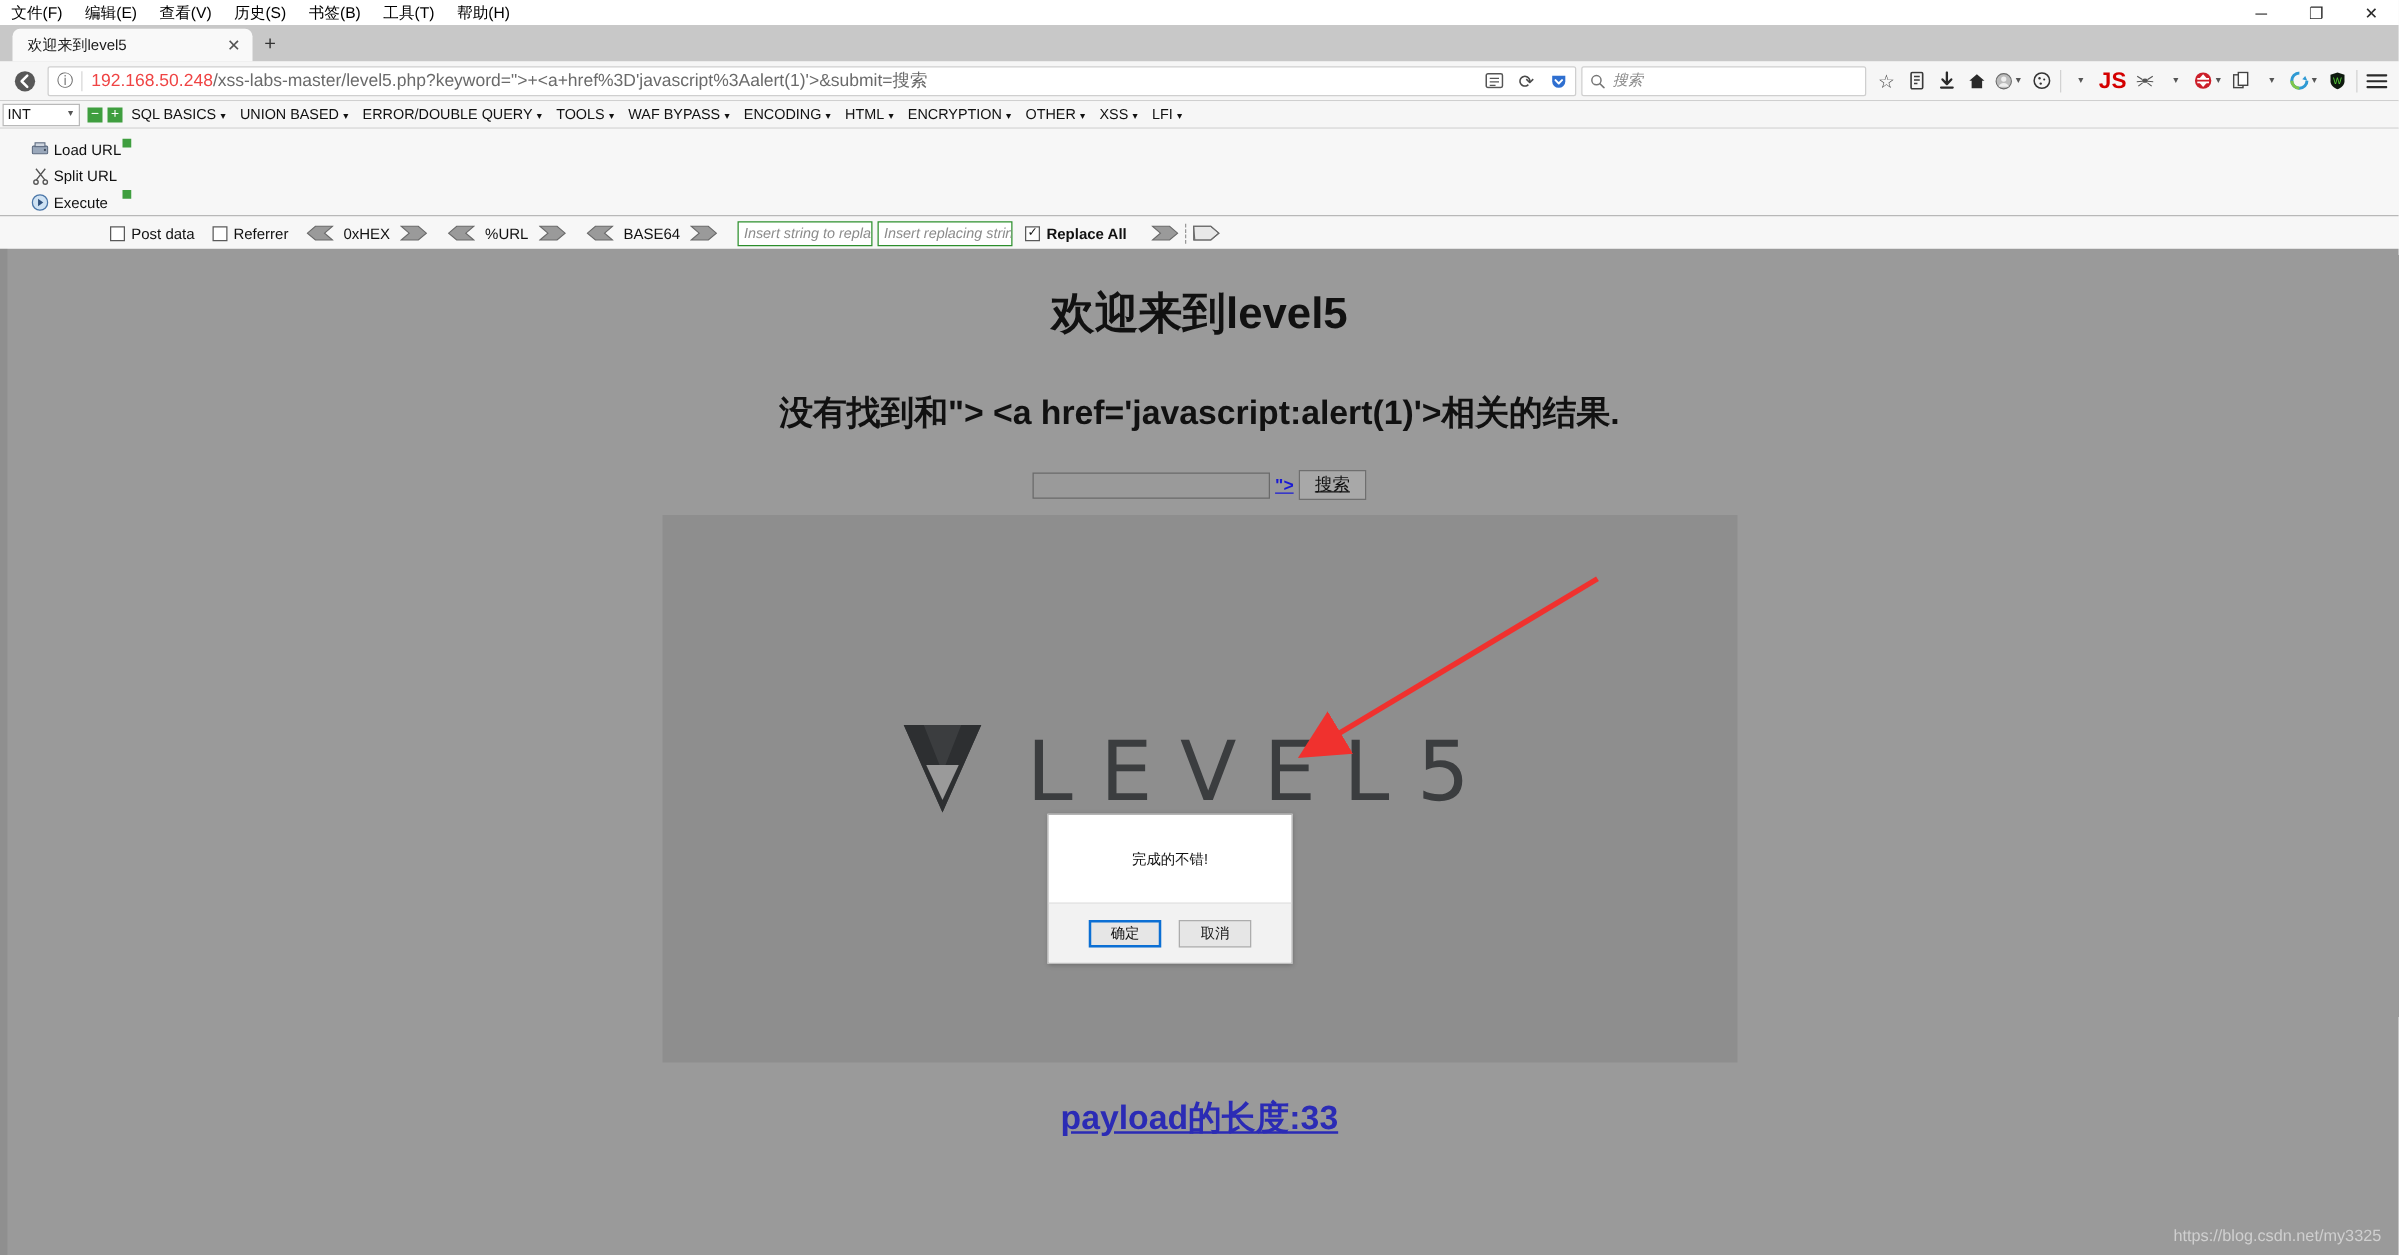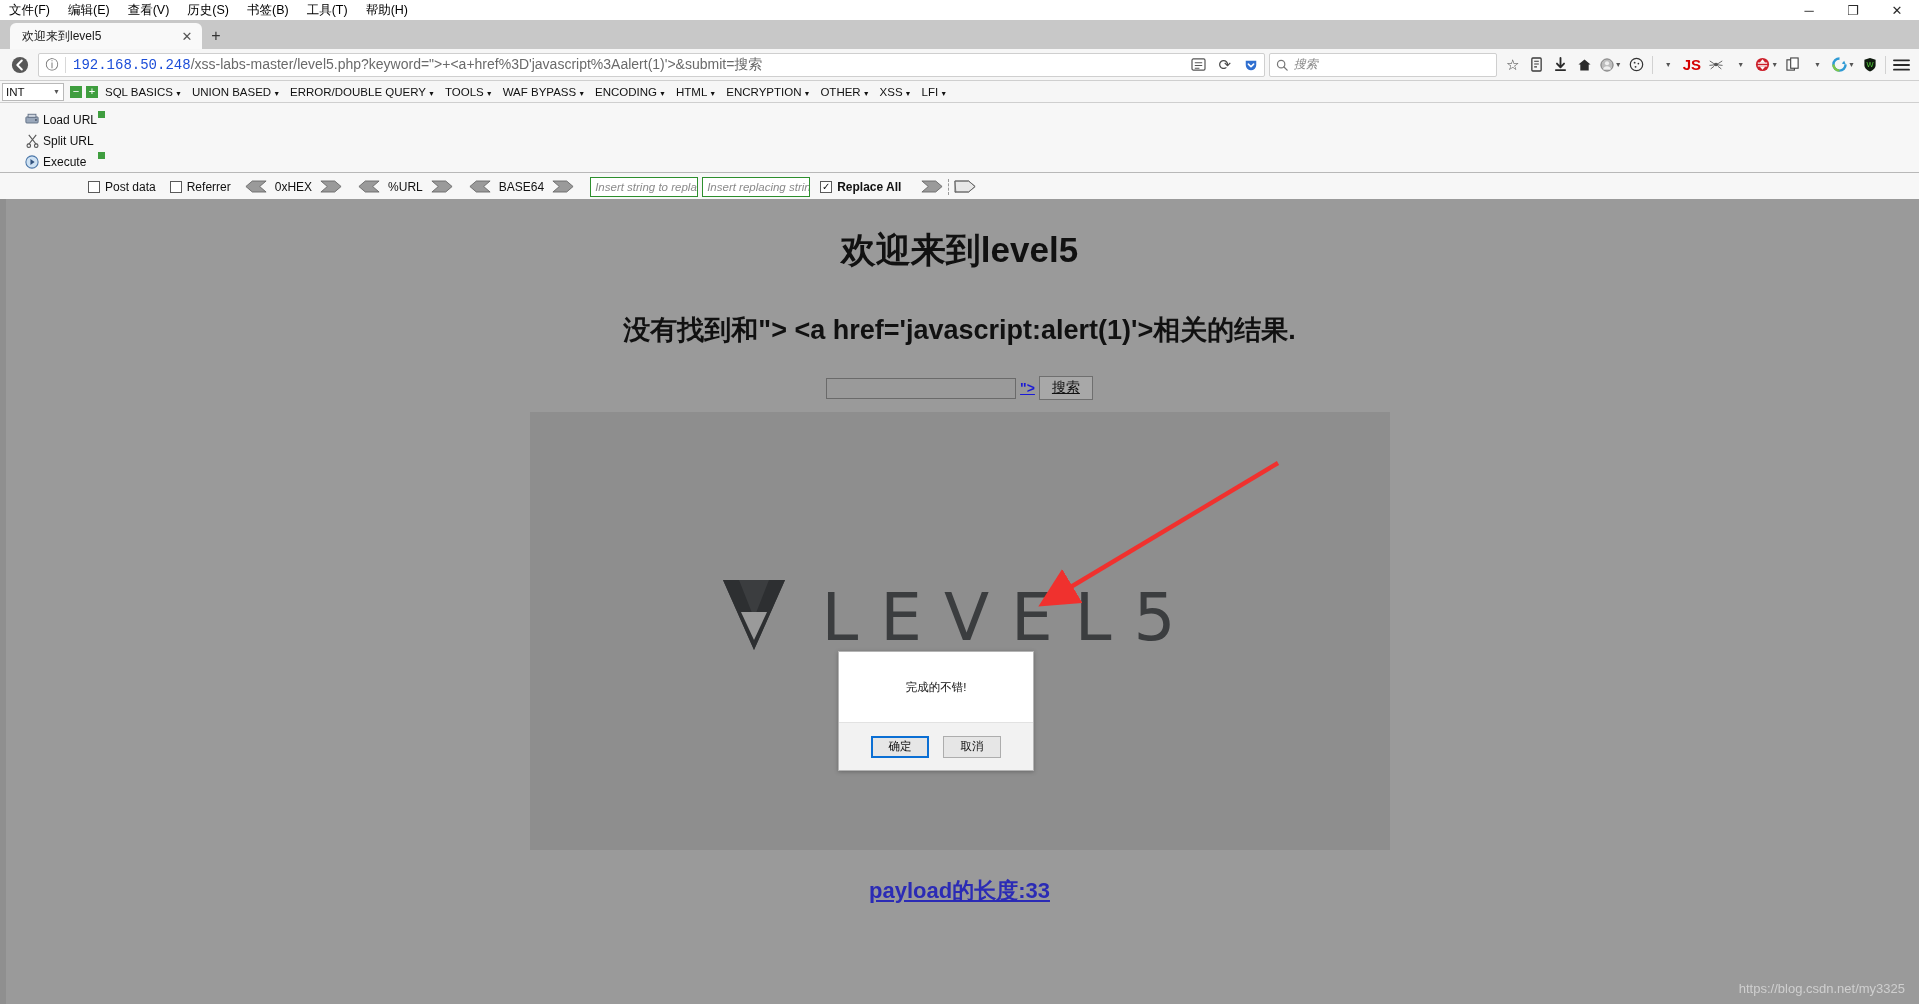--- a/index.html
+++ b/index.html
@@ -68,21 +68,21 @@
   }
   .urlbar .ident {
     width: 26px; display: flex; align-items: center; justify-content: center;
     color: #6a6a6a; font-size: 13px; flex: none;
   }
   .urlbar .sep { width: 1px; height: 16px; background: #d8d8d8; flex: none; }
   .url-text {
     flex: 1; font-size: 14px; color: #6a6a6a; padding-left: 7px;
     white-space: nowrap; overflow: hidden;
   }
-  .url-text b { color: #1d4ed8; font-weight: normal; font-family: Liberation Mono, monospace; }
+  .url-text b { color: #ef4444; font-weight: normal; }
   .urlbar-icons { display: flex; align-items: center; flex: none; }
   .urlbar-icons .ic {
     width: 26px; height: 24px; display: flex; align-items: center;
     justify-content: center; color: #4a4a4a;
   }
   .searchbar {
     width: 228px; height: 24px; background: #fff; border: 1px solid #cfcfcf;
     border-radius: 2px; display: flex; align-items: center; margin-right: 4px;
     flex: none;
   }
@@ -204,21 +204,21 @@
   }
   .logo .mark { margin-right: 34px; }
   .logo .word {
     font-size: 66px; letter-spacing: 22px; color: #3b3d3f;
     font-family: "DejaVu Sans", sans-serif; font-weight: 400;
   }
   .payload {
     text-align: center; margin-top: 26px;
   }
   .payload a {
-    color: #2b2bb5; font-size: 22px; font-weight: bold;
+    color: #2b2bb5; font-size: 27px; font-weight: bold;
     text-decoration: underline;
   }
   .watermark {
     position: absolute; right: 14px; bottom: 8px;
     color: #cfcfcf; font-size: 13px; margin-left: 13px;
   }
   .redarrow { position: absolute; pointer-events: none; }
 
   
   .modal {
@@ -348,21 +348,21 @@
         <circle cx="8" cy="8" r="6.6" fill="none" stroke="#333" stroke-width="1.3"></circle>
         <circle cx="6" cy="6" r="1" fill="#333"></circle>
         <circle cx="10" cy="7" r=".9" fill="#333"></circle>
         <circle cx="7" cy="10.5" r="1" fill="#333"></circle>
       </svg>
   </div>
   <div class="vsep"></div>
   <div class="toolicon">
       <span class="caret">▼</span>
     </div>
-  <div class="toolicon" style="color:#d40000;font-weight:bold;font-size:15px;">JS</div>
+  <div class="toolicon" style="color:#d40000;font-weight:bold;font-size:18px;">JS</div>
   <div class="toolicon">
     <svg width="16" height="13" viewBox="0 0 18 14">
         <ellipse cx="9" cy="7" rx="2.6" ry="2" fill="#555"></ellipse>
         <path d="M6.6 6L2 3M6.6 7.5L1.6 8M6.8 9L3 12M11.4 6L16 3M11.4 7.5L16.4 8M11.2 9L15 12" stroke="#555" stroke-width="1"></path>
       </svg>
   </div>
   <div class="toolicon">
       <span class="caret">▼</span>
     </div>
   <div class="toolicon">

